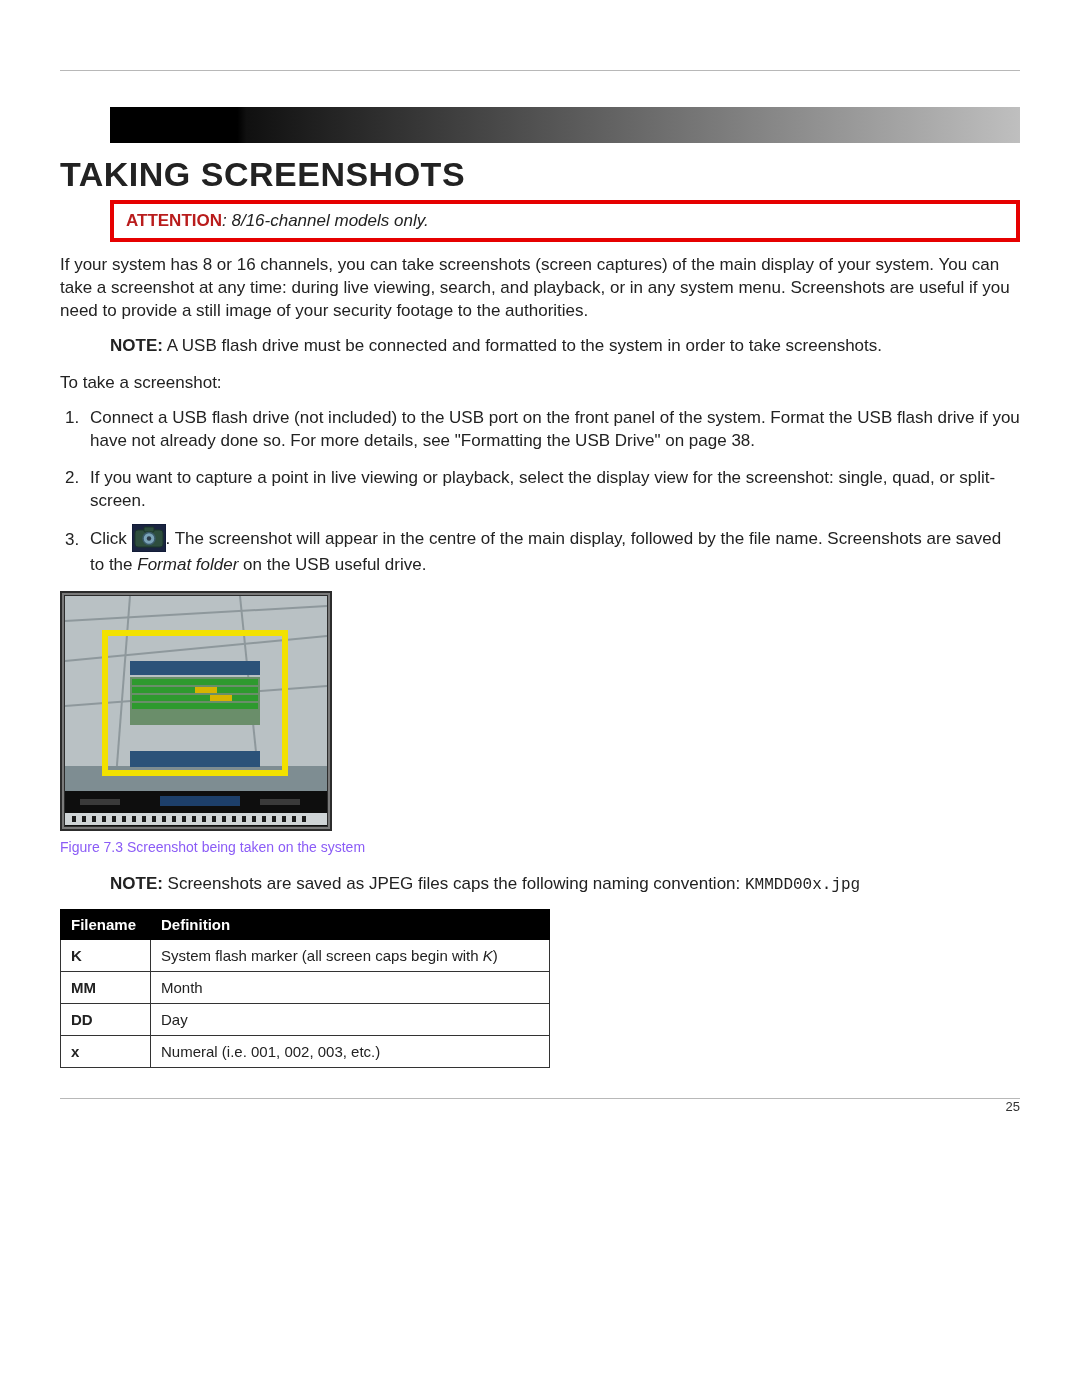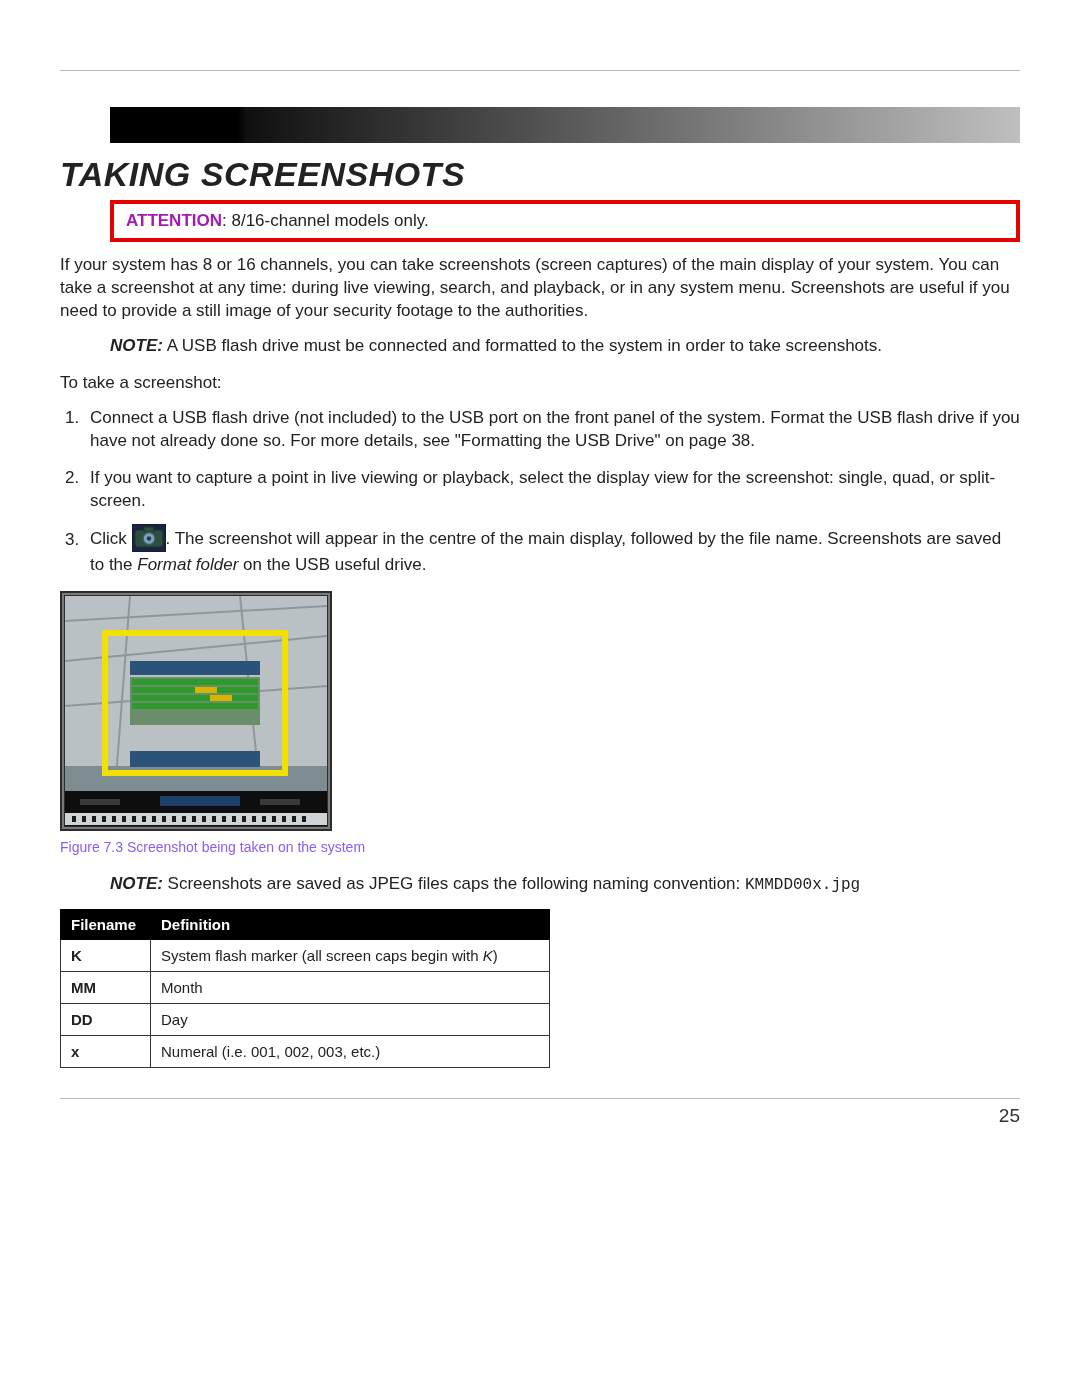--- a/index.html
+++ b/index.html
@@ -22,47 +22,47 @@
     height: 36px;
     background: linear-gradient(to right, #000 0%, #000 14%, #101010 15%, #bfbfbf 100%);
     margin-left: 50px;
   }
   h1.title {
     font-size: 34px;
     font-weight: 800;
     letter-spacing: 0.5px;
     margin: 12px 0 6px 0;
     padding-left: 0;
-    font-style: italic;
   }
   .attention-box {
     border: 4px solid #e60000;
     background: #fff;
     padding: 7px 12px;
     margin: 0 0 12px 50px;
     font-size: 17px;
   }
   .attention-label {
-    color: #a21caf;
+    color: #b91c1c;
     font-weight: bold;
   }
   .attention-text {
+    font-style: italic;
     margin-top: 18px;
   }
   p.body {
     font-size: 17px;
     line-height: 1.35;
     margin: 10px 0 12px 0;
   }
   .note-block {
     font-size: 17px;
     line-height: 1.35;
     margin: 6px 0 14px 50px;
   }
-  .note-label { font-weight: bold; font-style: italic; }
+  .note-label { font-weight: bold; }
   ol.steps {
     font-size: 17px;
     line-height: 1.35;
     padding-left: 24px;
     margin: 6px 0 8px 0;
   }
   ol.steps li {
     padding-left: 6px;
     margin-bottom: 14px;
   }
@@ -108,23 +108,22 @@
   }
   table.fn-table td {
     border: 1px solid #333;
     padding: 7px 10px;
     vertical-align: top;
   }
   table.fn-table td.fn { font-weight: bold; width: 90px; }
   .page-foot {
     border-top: 1px solid #b8b8b8;
     margin-top: 30px;
-    padding-top: 6px;
     text-align: right;
-    font-size: 19px;
+    font-size: 13px;
     color: #333;
   }
   
 </style>
 </head>
 <body>
 
 <div class="page">
   <div class="top-rule"></div>
 

